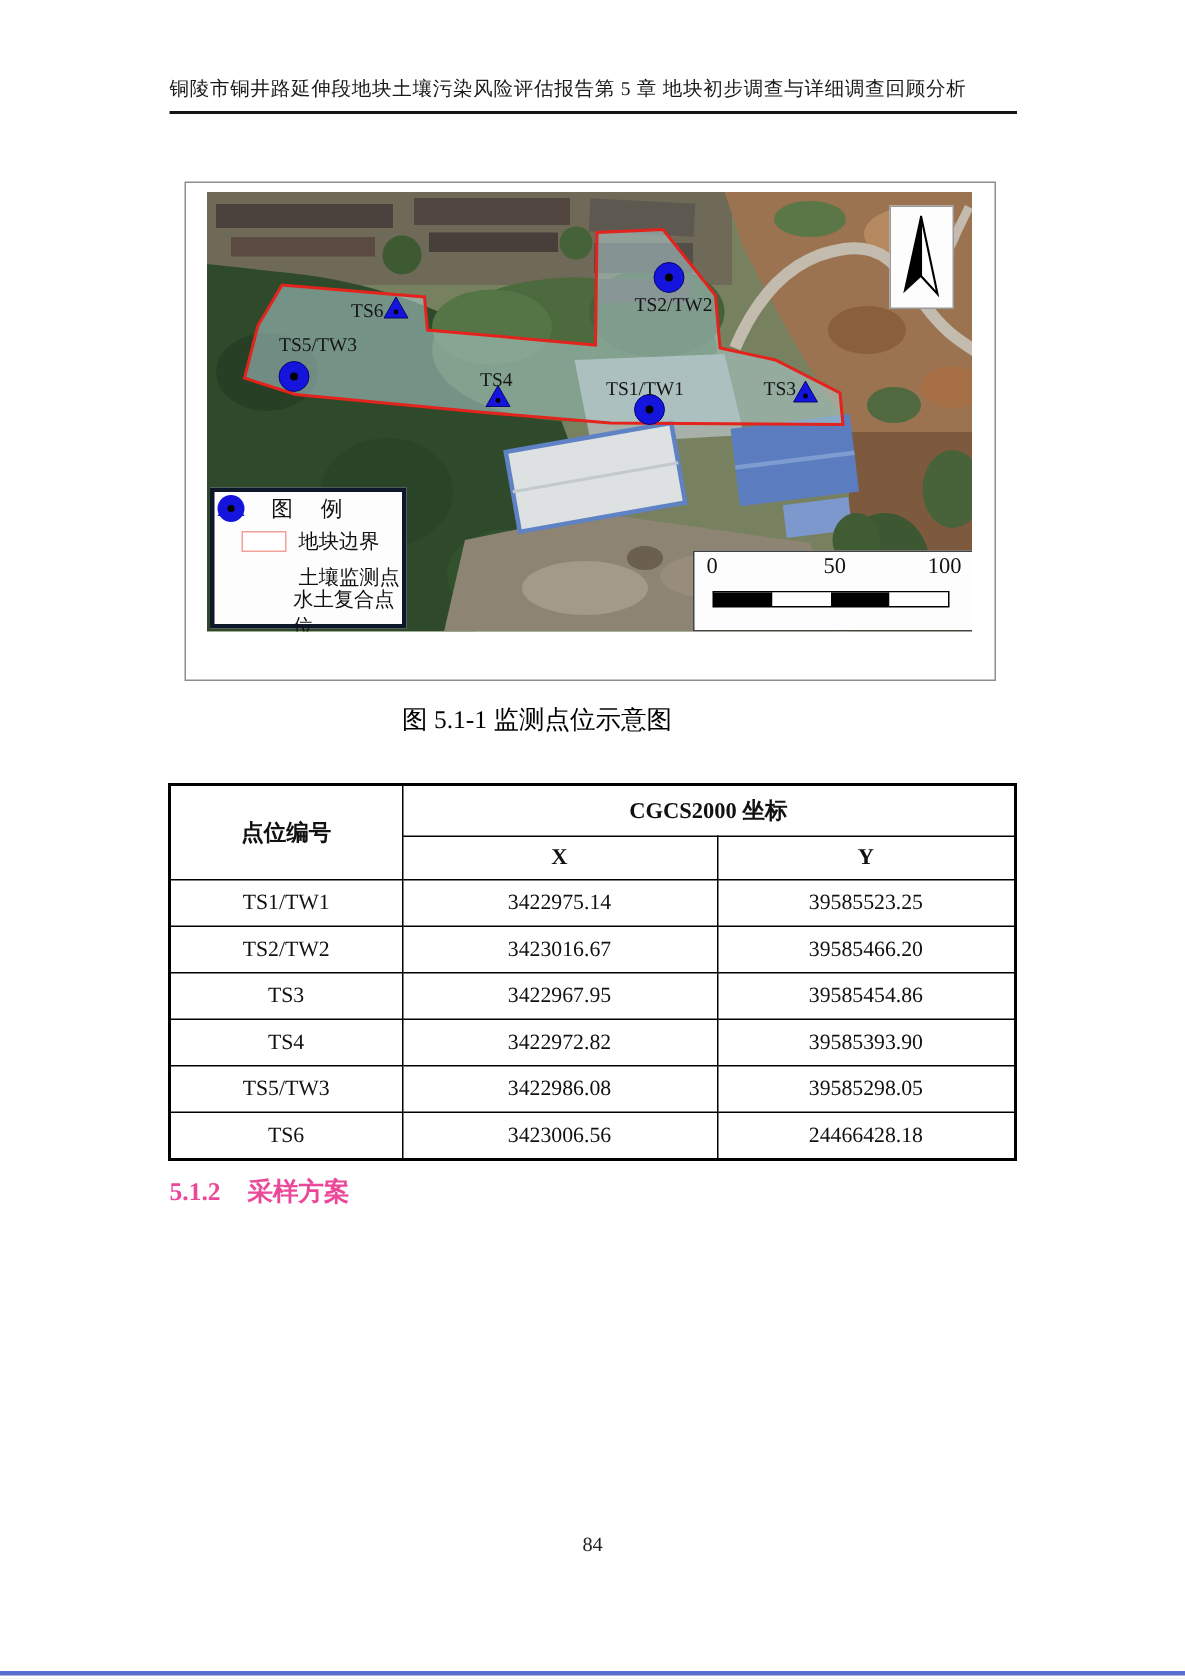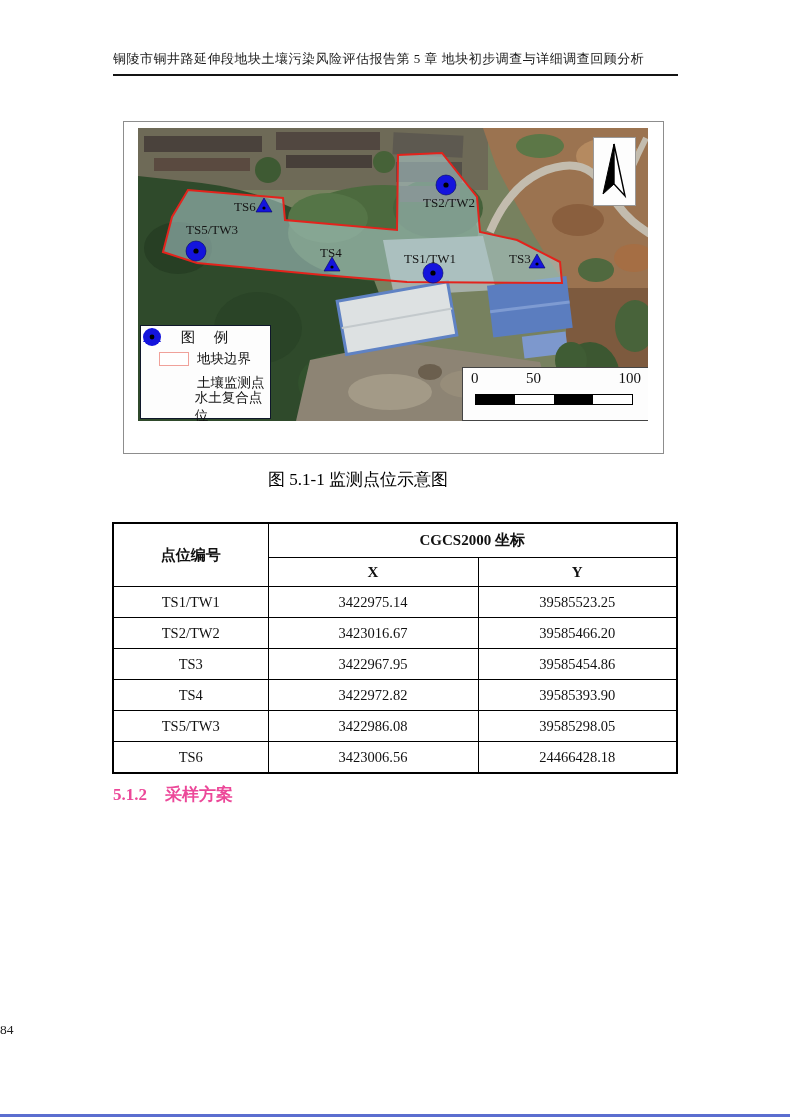--- a/index.html
+++ b/index.html
@@ -10,30 +10,30 @@
   }
   
   .hdr{position:absolute; top:50px; left:113px; width:565px; display:flex; font-size:13px; color:#1a1a1a; letter-spacing:.5px;}
   .hdr-rule{position:absolute; top:74px; left:113px; width:565px; height:2px; background:#141414;}
   
   .figure-frame{position:absolute; top:121px; left:123px; width:539px; height:331px; border:1px solid #8d8d8d; background:#fff;}
   .satmap{position:absolute; top:6px; left:14px; width:510px; height:293px; overflow:hidden; background:#77815f;}
   .satmap svg{position:absolute; top:0; left:0;}
   .map-label{font-family:"Liberation Serif","DejaVu Serif",serif;}
   
-  .legend{position:absolute; left:2px; top:197px; width:131px; height:94px; background:#fdfdfd; border:1px solid #0f172a; box-sizing:border-box; font-size:13.5px; color:#111;}
+  .legend{position:absolute; left:2px; top:197px; width:131px; height:94px; background:#fdfdfd; border:3px solid #0f172a; box-sizing:border-box; font-size:13.5px; color:#111;}
   .legend-title{text-align:center; font-size:14.5px; margin-top:2px; letter-spacing:2px;}
   .legend-row{display:flex; align-items:center; height:24px; padding-left:16px;}
   .legend-sym{width:34px; display:flex; justify-content:center; align-items:center; margin-right:6px;}
   .sym-boundary{width:30px; height:14px; background:#fff; border:1px solid #f0a19a; box-sizing:border-box;}
   
   .scalebar{position:absolute; left:324px; top:239px; width:190px; height:54px; background:#fdfdfd; border:1px solid #444; box-sizing:border-box;}
   .scalebar-labels{position:relative; height:22px; font-size:15px; color:#111;}
   .sb0{position:absolute; left:8px; top:2px;}
-  .sb50{position:absolute; left:63px; top:2px;font-family:Liberation Serif, serif;}
+  .sb50{position:absolute; left:86px; top:2px;font-family:Liberation Serif, serif;}
   .sb100{position:absolute; right:10px; top:2px;}
   .scalebar-bar{position:absolute; left:12px; top:26px; width:156px; height:9px; border:1px solid #000; display:flex;}
   .sb-seg{width:39px; height:100%;}
   .sb-b{background:#000;} .sb-w{background:#fff;}
   
   .north-box{position:absolute; left:455px; top:9px; width:43px; height:69px; background:#fdfdfd; border:1px solid #999; box-sizing:border-box;}
   
   .caption{position:absolute; top:468px; left:0; width:716px; text-align:center; font-size:17px; font-weight:normal; color:#000;}
   
   .coord-table{position:absolute; top:522px; left:112px; border-collapse:collapse; table-layout:fixed;}
@@ -41,21 +41,21 @@
   .coord-table{border:2px solid #000;}
   .coord-table th{font-weight:bold; font-size:15px;}
   .coord-table td{font-size:14.5px;}
   .th-group{height:33px;} .th-xy{height:28px;} .coord-table td{height:30px;}
   .c1{width:155px;} .c2{width:210px;} .c3{width:199px;}
   
   .sec-heading{position:absolute; top:783px; left:113px; margin:0; font-size:17px; font-weight:bold; color:#ec4899; font-family:"Liberation Serif","DejaVu Serif",serif;}
   .sec-heading .num{margin-right:18px;}
   .body-para{position:absolute; top:817px; left:113px; width:566px; margin:0; font-size:17px; line-height:37px; text-align:justify; text-indent:2em; color:#0d0d0d;}
   
-  .page-number{position:absolute; top:1022px; left:0; width:790px; font-size:13.5px; color:#222;}
+  .page-number{position:absolute; top:1022px; left:0; width:790px; text-align:center; font-size:13.5px; color:#222;}
   .bottom-line{position:absolute; top:1114px; left:0; width:790px; height:3px; background:#5b6ecf;}
 </style>
 </head>
 <body>
 
 <div class="page">
 
   <div class="hdr">
     <span>铜陵市铜井路延伸段地块土壤污染风险评估报告</span>
     <span>第 5 章  地块初步调查与详细调查回顾分析</span>

